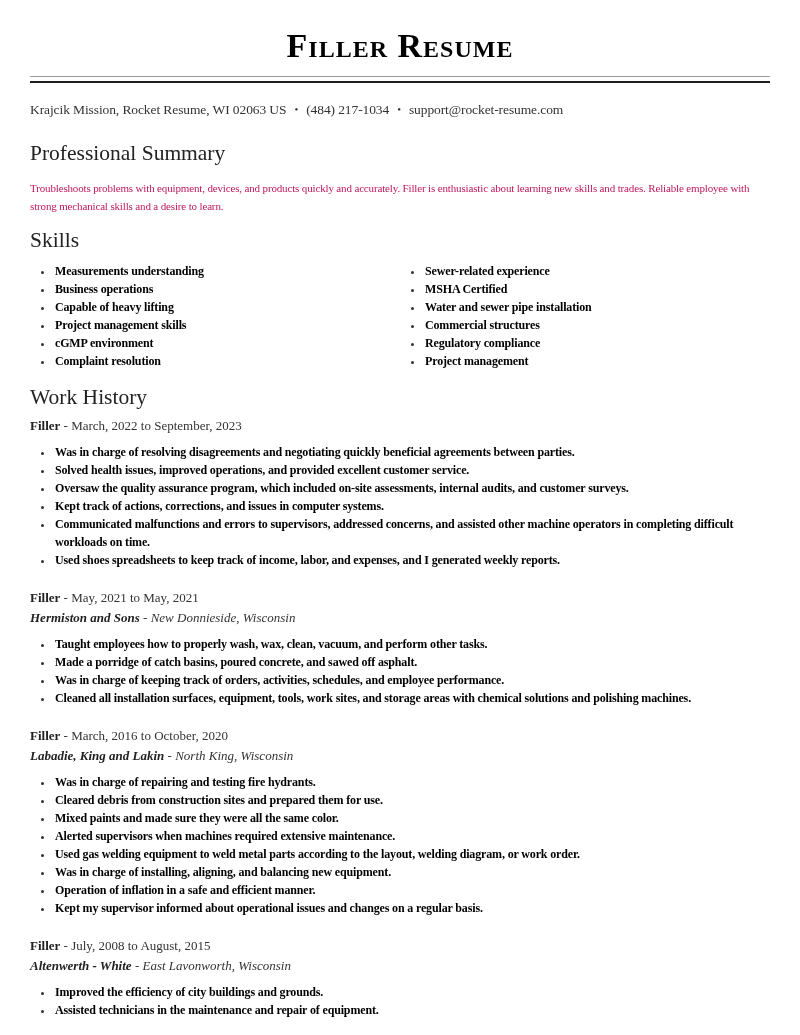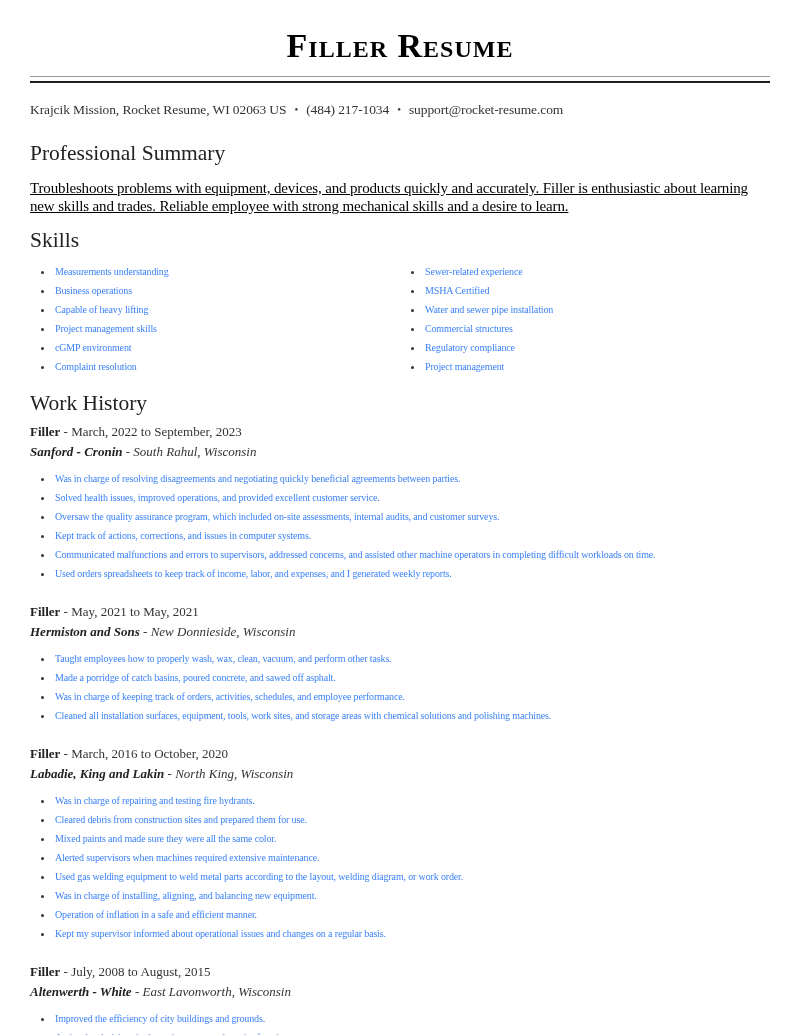--- a/index.html
+++ b/index.html
@@ -53,39 +53,39 @@
     font-weight: 400;
     color: #222222;
     letter-spacing: 0;
     line-height: 1.2;
   }
   .heading-summary   { margin-top: 23px; }
   .heading-skills    { margin-top: 13px; }
   .heading-work      { margin-top: 15px; }
   .summary-text {
     margin-top: 12px;
-    font-size: 15px;
+    font-size: 11px;
     line-height: 18px;
     letter-spacing: -0.15px;
-    color: #000000;
+    color: #be185d;
     max-width: 740px;
-    text-decoration: underline;
   }
   
   ul.bullet-list {
     margin-top: 9px;
     padding-left: 24px;
     list-style-type: disc;
   }
   ul.bullet-list li {
-    font-size: 10px;
+    font-size: 12px;
     line-height: 18px;
     letter-spacing: -0.15px;
-    color: #3b82f6;
+    color: #000000;
     padding-left: 1px;
+    font-weight: bold;
   }
   ul.bullet-list li::marker { font-size: 11px; color: #333333; }
   .skills-columns {
     display: flex;
     margin-top: 8px;
   }
   .skills-col { width: 50%; }
   .skills-col ul.bullet-list { margin-top: 0; }
   
   .jobs { margin-top: 7px; }
@@ -146,32 +146,27 @@
 
   <h2 class="section-heading heading-work">Work History</h2>
   <div class="jobs">
 
     <div class="job">
       <div class="job-title-line">
         <span class="job-title">Filler</span>
         <span class="job-sep">-</span>
         <span class="job-dates">March, 2022 to September, 2023</span>
       </div>
-      <div class="job-company-line">
-        <span class="job-company">Sanford - Cronin</span>
-        <span class="job-sep">-</span>
-        <span class="job-location">South Rahul, Wisconsin</span>
-      </div>
       <ul class="bullet-list">
         <li>Was in charge of resolving disagreements and negotiating quickly beneficial agreements between parties.</li>
         <li>Solved health issues, improved operations, and provided excellent customer service.</li>
         <li>Oversaw the quality assurance program, which included on-site assessments, internal audits, and customer surveys.</li>
         <li>Kept track of actions, corrections, and issues in computer systems.</li>
         <li>Communicated malfunctions and errors to supervisors, addressed concerns, and assisted other machine operators in completing difficult workloads on time.</li>
-        <li>Used orders spreadsheets to keep track of income, labor, and expenses, and I generated weekly reports.</li>
+        <li>Used shoes spreadsheets to keep track of income, labor, and expenses, and I generated weekly reports.</li>
       </ul>
     </div>
 
     <div class="job">
       <div class="job-title-line">
         <span class="job-title">Filler</span>
         <span class="job-sep">-</span>
         <span class="job-dates">May, 2021 to May, 2021</span>
       </div>
       <div class="job-company-line">

